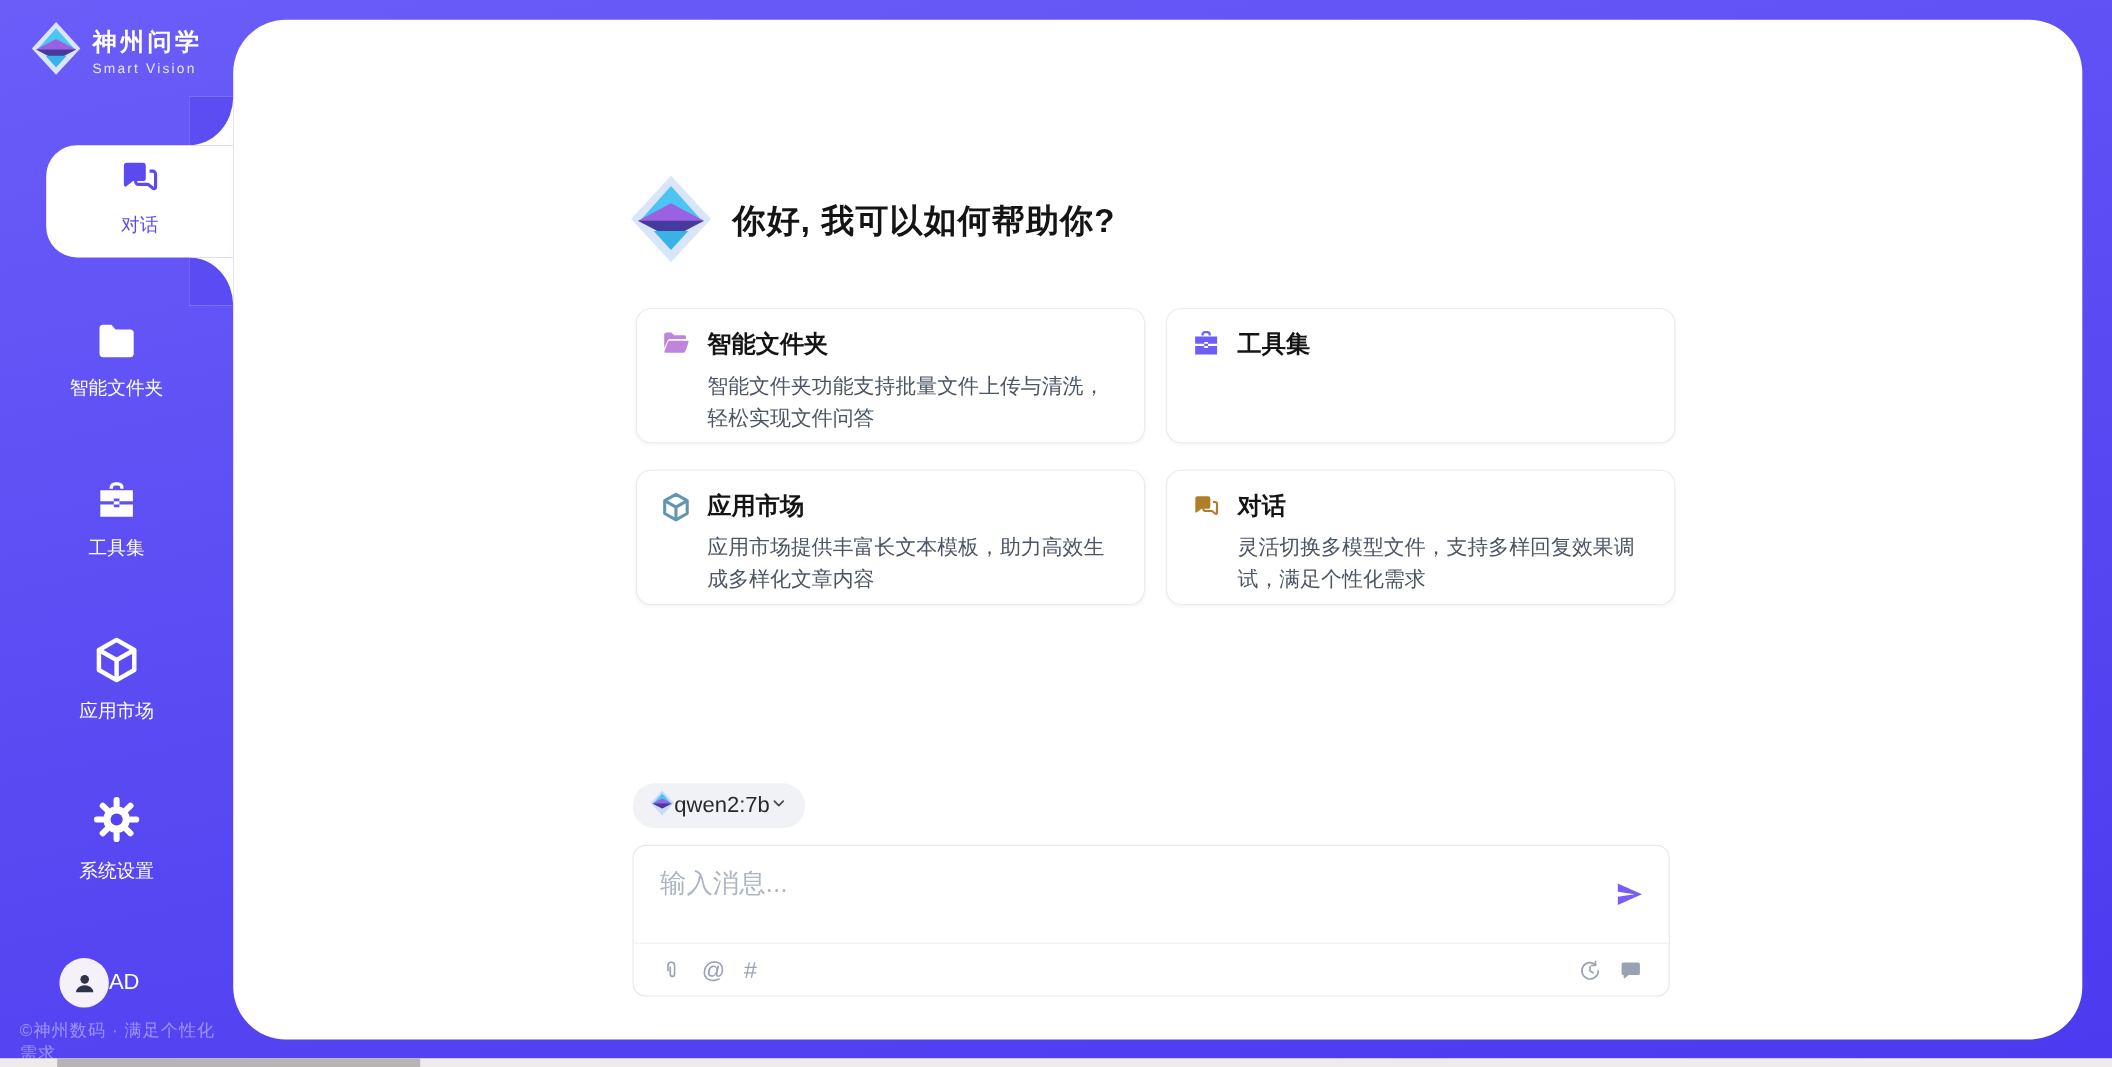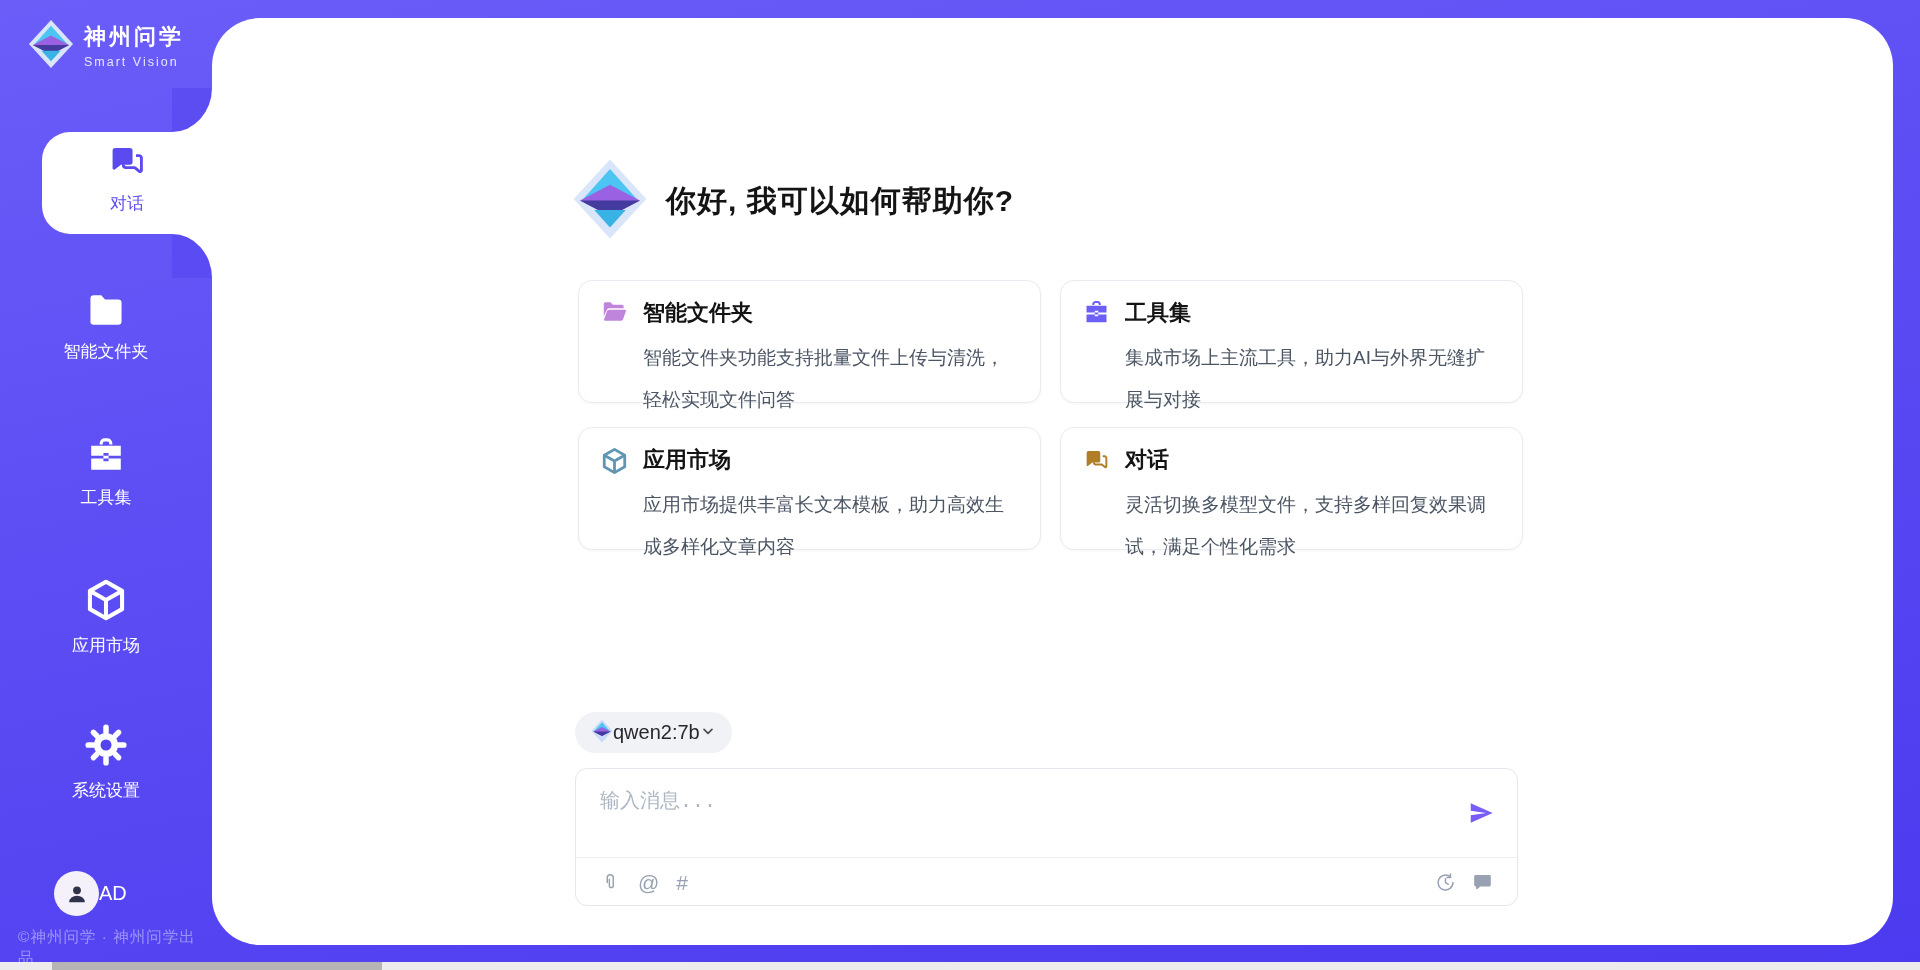--- a/index.html
+++ b/index.html
@@ -44,31 +44,31 @@
   .greeting { position:absolute; left:572px; top:158px; display:flex; align-items:center; gap:18px;justify-content:flex-end; }
   .greeting-title { font-size:30px; font-weight:700; color:#141414; letter-spacing:1px; }
 
   
   .cards { position:absolute; left:578px; top:280px; display:grid;
     grid-template-columns:463px 463px; grid-auto-rows:123px; column-gap:19px; row-gap:24px; }
   .card { background:#fff; border:1px solid #e9ebf0; border-radius:14px; padding:17px 22px;
     box-shadow:0 1px 3px rgba(30,35,60,.04); display:flex; gap:15px; cursor:pointer; }
   .card-icon { flex:0 0 27px; padding-top:2px; }
   .card-title { font-size:22px; font-weight:700; color:#141414; }
-  .card-desc { margin-top:9px; font-size:19px; color:#4b5563; line-height:42px; }
+  .card-desc { margin-top:9px; font-size:19px; color:#4b5563; line-height:29px; }
   .ic-folder { color:#bf85dc; } .ic-brief { color:#6d5ef5; } .ic-cube { color:#6096b4; } .ic-chat { color:#b07d28; }
 
   
   .model-pill { position:absolute; left:575px; top:712px; height:41px; background:#f1f2f6;
     border-radius:21px; display:flex; align-items:center; gap:0; padding:0 16px; cursor:pointer; }
   .model-name { font-size:20px; color:#28282c; }
   .input-card { position:absolute; left:575px; top:768px; width:943px; height:138px;
     background:#fff; border:1px solid #e4e7ec; border-radius:12px; }
   .composer-input { width:840px; height:62px; border:none; outline:none; resize:none;
-    margin:18px 0 0 24px; font-size:20px; font-family:Liberation Mono, monospace; color:#333; }
+    margin:18px 0 0 24px; font-size:24px; font-family:Liberation Sans, sans-serif; color:#333; }
   .composer-input::placeholder { color:#aeb6c3; }
   .send-btn { position:absolute; right:22px; top:30px; width:28px; height:28px; color:#7a5cf8; cursor:pointer; }
   .composer-divider { position:absolute; left:0; right:0; top:88px; border-top:1px solid #eef0f3; }
   .composer-toolbar { position:absolute; left:24px; right:24px; top:89px; height:48px;
     display:flex; align-items:center; }
   .tb-left { display:flex; align-items:center; gap:17px; color:#98a2b3; }
   .tb-right { margin-left:auto; display:flex; align-items:center; gap:16px; color:#98a2b3; }
   .tb-ic { width:21px; height:21px; cursor:pointer; display:inline-flex; }
   .tb-char { font-size:21px; line-height:21px; cursor:pointer; color:#98a2b3; }
 
@@ -169,21 +169,21 @@
     <div class="user-row">
       <span class="avatar">
         <svg width="26" height="26" viewBox="0 0 24 24" fill="#2f3349">
           <circle cx="12" cy="8.6" r="3.6"></circle>
           <path d="M4.8 19.5a7.2 6 0 0 1 14.4 0z"></path>
         </svg>
       </span>
       <span class="user-name">AD</span>
     </div>
 
-    <div class="side-footer">©神州问学 · 神州问学出品</div>
+    <div class="side-footer">©神州数码 · 满足个性化需求</div>
   </div>
 
   <div class="greeting">
     <span>
       <svg width="76" height="82" viewBox="0 0 48 52">
         <polygon points="24,1 47,26 24,51 1,26" fill="#d9e5f9"></polygon>
         <polygon points="24,7 41,26 7,26" fill="#4cc5f2"></polygon>
         <polygon points="24,17 43,27 24,37 5,27" fill="#9a62e3"></polygon>
         <polygon points="5,27 43,27 24,37" fill="#453a9e"></polygon>
         <polygon points="14,33 34,33 24,44" fill="#39b2e6"></polygon>
@@ -209,21 +209,20 @@
 
     <div class="card">
       <span class="card-icon ic-brief">
         <svg width="27" height="25" viewBox="0 0 24 23">
           <path d="M9 4.6V4a2.2 2.2 0 0 1 2.2-2.2h1.6A2.2 2.2 0 0 1 15 4v.6" fill="none" stroke="currentColor" stroke-width="1.9"></path>
           <path fill-rule="evenodd" fill="currentColor" d="M2.8 5.4h18.4v15H2.8z M2.8 11.6h18.4v1.8H2.8z M10.4 10h3.2v5h-3.2z"></path>
         </svg>
       </span>
       <span>
         <span class="card-title">工具集</span>
-        <div class="card-desc">集成市场上主流工具，助力AI与外界无缝扩展与对接</div>
       </span>
     </div>
 
     <div class="card">
       <span class="card-icon ic-cube">
         <svg width="27" height="28" viewBox="0 0 24 26" fill="none" stroke="currentColor" stroke-width="2.6" stroke-linejoin="round">
           <path d="M12 2.2 21.5 7.6v10.8L12 23.8 2.5 18.4V7.6z"></path>
           <path d="M2.5 7.6 12 13l9.5-5.4M12 13v10.8"></path>
         </svg>
       </span>

